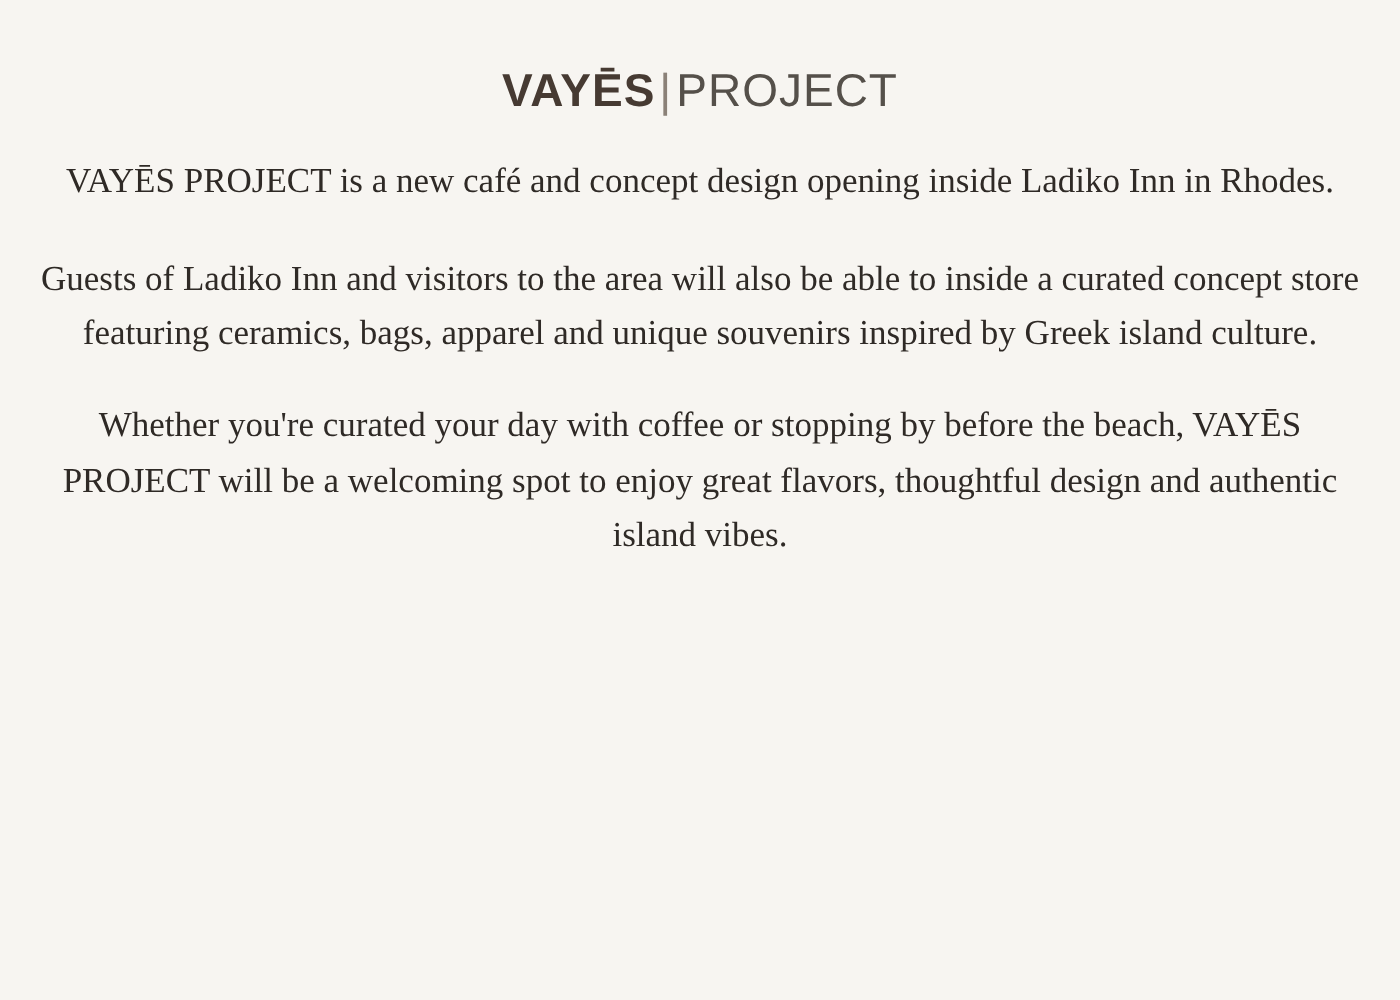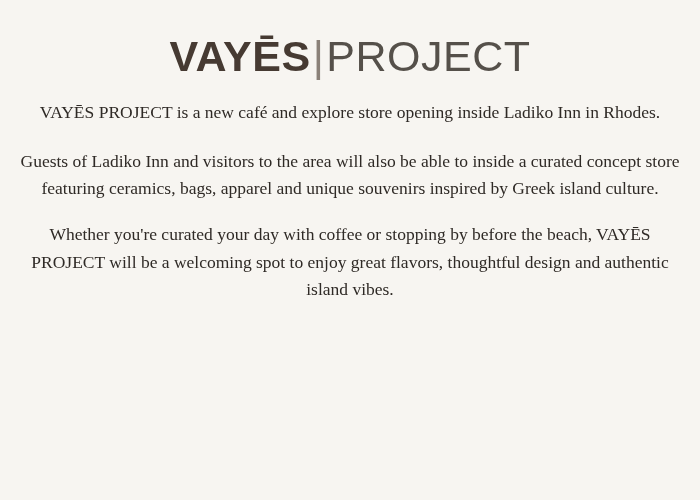--- a/index.html
+++ b/index.html
@@ -18,21 +18,21 @@
     width: 700px;
     height: 500px;
     box-sizing: border-box;
     padding: 24px 10px 10px 10px;
     display: flex;
     flex-direction: column;
     align-items: center;
   }
   .brand {
     font-family: "Liberation Sans", sans-serif;
-    font-size: 43px;
+    font-size: 23px;
     font-weight: bold;
     letter-spacing: 0.5px;
     text-align: left;
     margin: 8px 0 18px 0;
     white-space: nowrap;
   }
   .brand .brand-main {
     color: #463a32;
   }
   .brand .brand-sep {
@@ -68,18 +68,18 @@
 </head>
 <body>
 
 <div class="page">
 
   <div class="brand">
     <span class="brand-main">VAYĒS</span><span class="brand-sep">|</span><span class="brand-sub">PROJECT</span>
   </div>
 
   <div class="body-copy">
-    <p class="p-lead">VAYĒS PROJECT is a new café and explore store opening inside Ladiko Inn in Rhodes.</p>
+    <p class="p-lead">VAYĒS PROJECT is a new café and concept design opening inside Ladiko Inn in Rhodes.</p>
     <p>Guests of Ladiko Inn and visitors to the area will also be able to inside a curated concept store featuring ceramics, bags, apparel and unique souvenirs inspired by Greek island culture.</p>
     <p>Whether you're curated your day with coffee or stopping by before the beach, VAYĒS PROJECT will be a welcoming spot to enjoy great flavors, thoughtful design and authentic island vibes.</p>
   </div>
 
 </div>
 
 </body></html>

